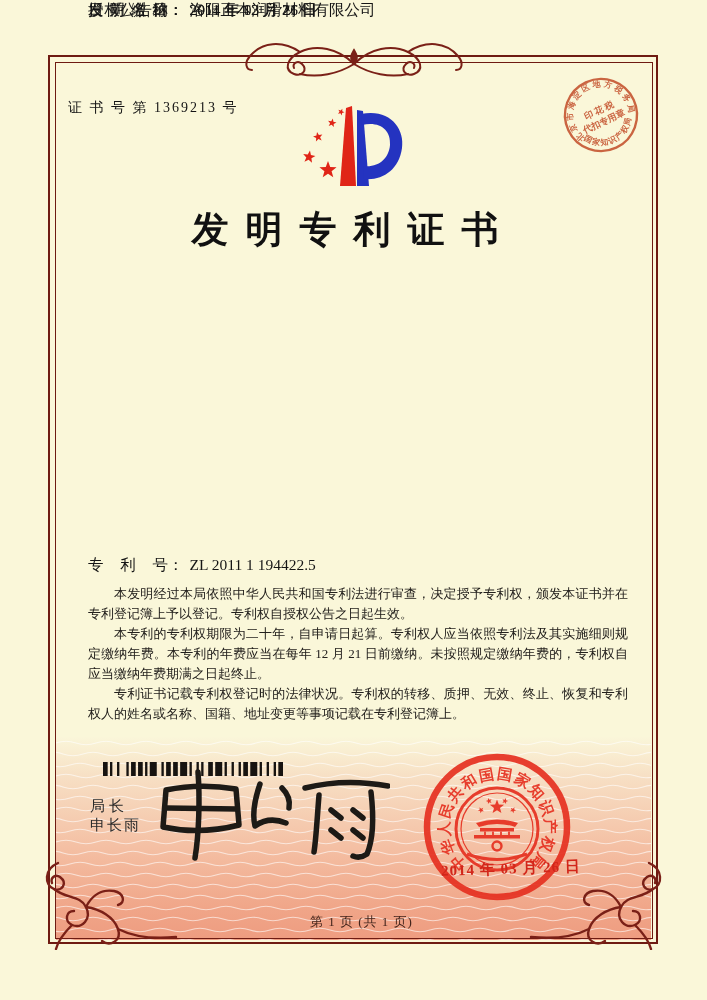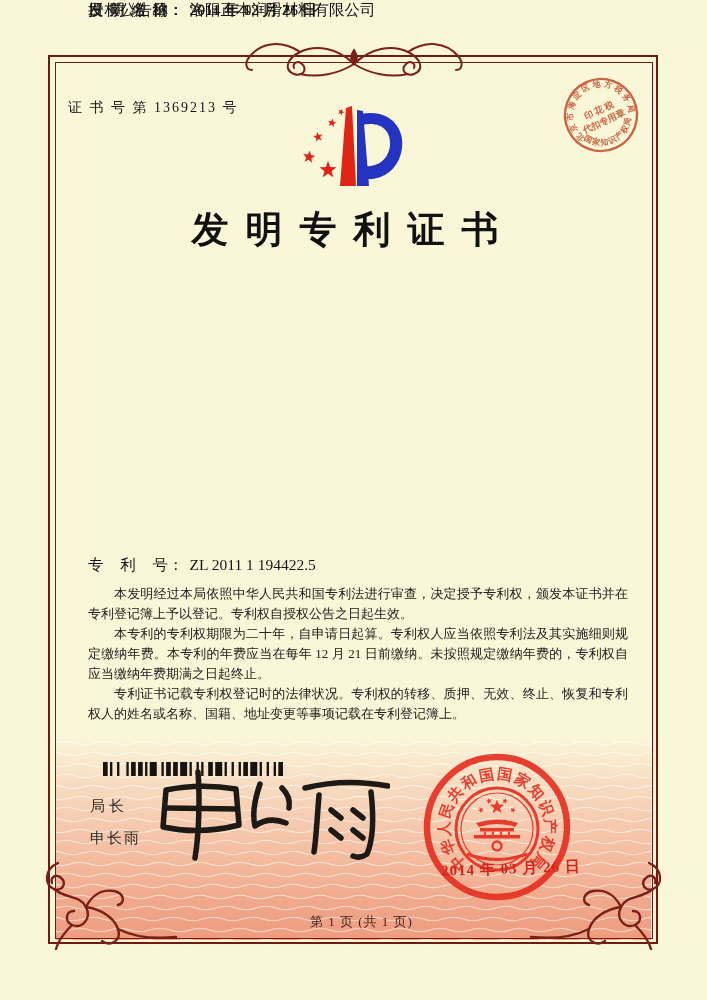--- a/index.html
+++ b/index.html
@@ -28,21 +28,21 @@
   .row:nth-of-type(4){top:455px;} .row:nth-of-type(5){top:505px;} .row:nth-of-type(6){top:555px;}
   .row:nth-of-type(1) .val,.row:nth-of-type(2) .val,.row:nth-of-type(3) .val,.row:nth-of-type(5) .val{font-weight:700;}
 
   #legal{position:absolute;left:88px;top:584px;width:540px;z-index:4;}
   #legal p{margin:0;text-indent:2em;font-size:13px;line-height:20px;color:#23201d;text-align:justify;}
 
   #barcode{position:absolute;left:103px;top:762px;z-index:5;}
 
   #issuer{position:absolute;left:90px;top:797px;z-index:5;font-family:"Liberation Sans","DejaVu Sans",sans-serif;}
   #issuer .t{font-size:15px;color:#2a2a2a;letter-spacing:4px;font-family:Liberation Serif, serif;}
-  #issuer .n{font-size:15px;color:#2a2a2a;letter-spacing:2px;margin-top:13px;text-align:right;}
+  #issuer .n{font-size:15px;color:#2a2a2a;letter-spacing:2px;text-align:right;}
   #signature{position:absolute;left:140px;top:758px;z-index:6;}
 
   #gov-seal{position:absolute;left:412px;top:742px;z-index:6;}
   #seal-date{position:absolute;left:441px;top:859px;width:160px;z-index:7;font-size:15px;font-weight:700;
     color:#D2261A;letter-spacing:1px;transform:rotate(-2deg);white-space:nowrap;}
 
   #tax-stamp{position:absolute;left:556px;top:70px;z-index:5;opacity:.88;}
 
   #footer-page{position:absolute;left:48px;top:913px;width:611px;text-align:center;font-size:13px;color:#43251c;z-index:5;letter-spacing:1px;padding-left:8px;}
 

